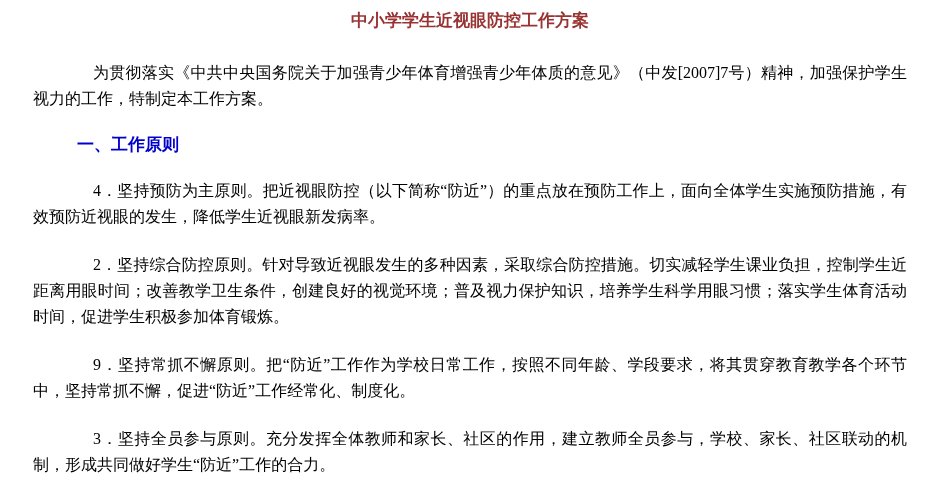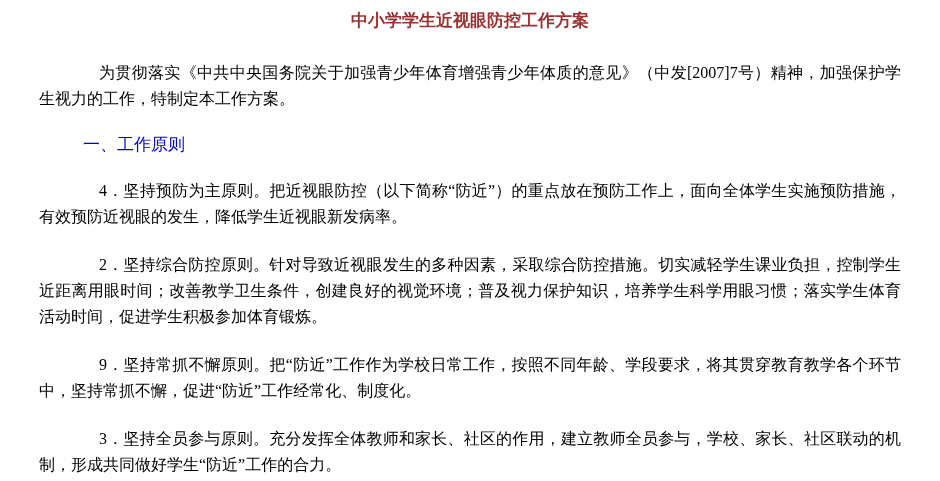--- a/index.html
+++ b/index.html
@@ -8,42 +8,42 @@
     background: #FFFFFF;
   }
   body {
     width: 940px;
     height: 481px;
     overflow: hidden;
     font-family: "Liberation Serif", "DejaVu Serif", serif;
     color: #000000;
   }
   .doc {
-    padding: 0 23px;
+    padding: 0 17px;
   }
   .doc-title {
     font-size: 17px;
     line-height: 22px;
     font-weight: bold;
     text-align: center;
     color: #993333;
     margin: 10px 0 28px 0;
   }
   .para {
     font-size: 16px;
     line-height: 26px;
     margin: 22px 16px;
     text-indent: 60px;
     text-align: justify;
     color: #000000;
   }
   .section-heading {
     font-size: 17px;
     line-height: 22px;
-    font-weight: normal;
+    font-weight: bold;
     color: #0000CC;
     margin: 22px 0;
     text-indent: 60px;
   }
 </style>
 </head>
 <body>
 
 <div class="doc">
   <h1 class="doc-title">中小学学生近视眼防控工作方案</h1>

